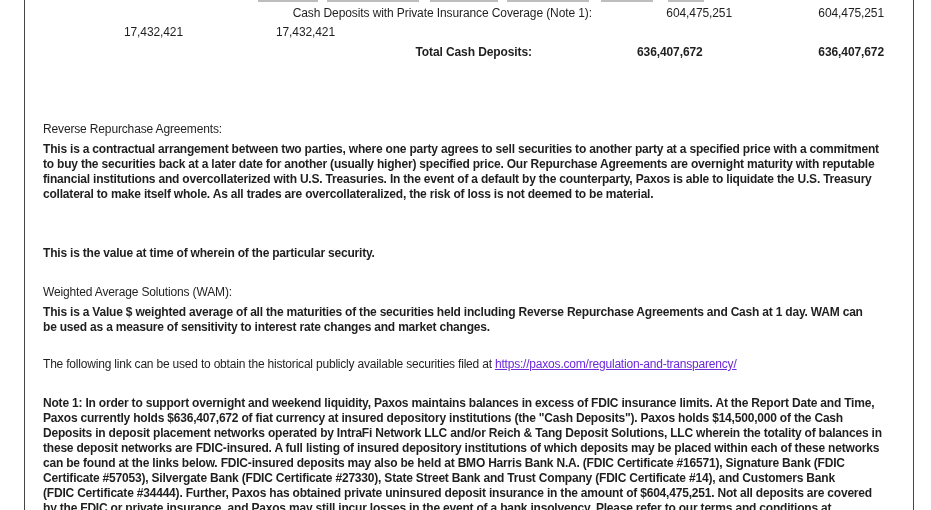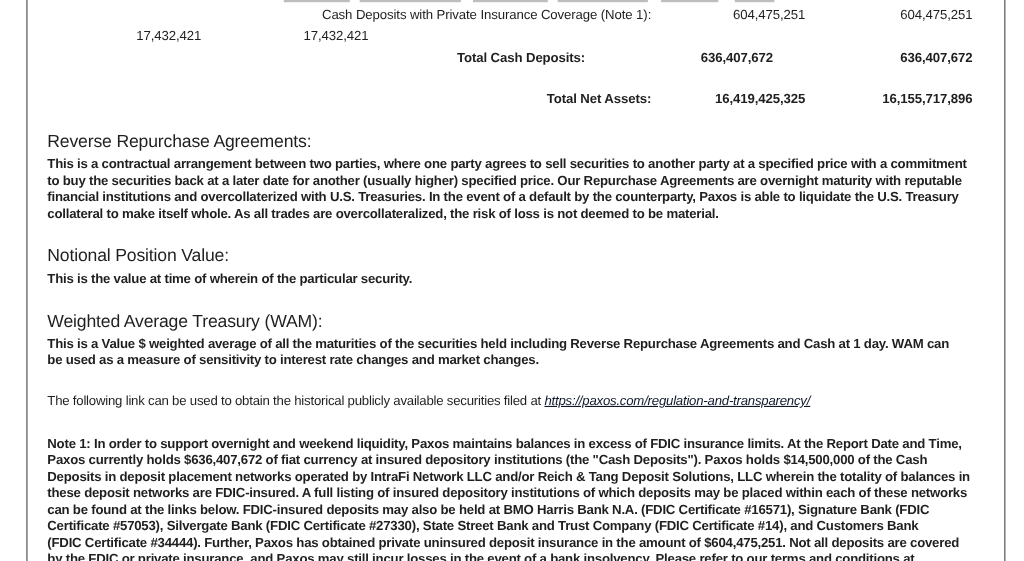--- a/index.html
+++ b/index.html
@@ -47,21 +47,21 @@
   }
   .t-row .lbl  { width: 549px; text-align: right; }
   .t-row .val1 { width: 140px; text-align: right; }
   .t-row .val2 { width: 152px; text-align: right; }
   .t-row.bold { font-weight: bold; }
 
   .sec-heading {
     position: absolute;
     left: 43px;
     width: 841px;
-    font-size: 16px;
+    font-size: 12px;
     letter-spacing: -0.15px;
     line-height: 15px;
     white-space: pre;
   }
   .para-body {
     position: absolute;
     left: 43px;
     width: 841px;
     font-size: 12px;
     letter-spacing: -0.2px;
@@ -72,24 +72,23 @@
   .link-line {
     position: absolute;
     left: 43px;
     width: 860px;
     font-size: 12px;
     letter-spacing: -0.2px;
     line-height: 15px;
     white-space: pre;
   }
   .doc-link {
-    color: #0f172a;
+    color: #6d28d9;
     text-decoration: underline;
     cursor: pointer;
-    font-style: italic;
   }
 </style>
 </head>
 <body>
 
 <div class="viewport">
 
   <div class="page-edge left"></div>
   <div class="page-edge right"></div>
 
@@ -109,36 +108,30 @@
   </div>
   <div class="t-row" style="top:24px;">
     <span class="val1">17,432,421</span>
     <span class="val2">17,432,421</span>
   </div>
   <div class="t-row bold" style="top:44px;gap:46px;">
     <span class="lbl">Total Cash Deposits:</span>
     <span class="val1">636,407,672</span>
     <span class="val2">636,407,672</span>
   </div>
-  <div class="t-row bold" style="top:82px;">
-    <span class="lbl">Total Net Assets:</span>
-    <span class="val1">16,419,425,325</span>
-    <span class="val2">16,155,717,896</span>
-  </div>
 
   <div class="sec-heading" style="top:122px;">Reverse Repurchase Agreements:</div>
   <div class="para-body" style="top:142px;">This is a contractual arrangement between two parties, where one party agrees to sell securities to another party at a specified price with a commitment
 to buy the securities back at a later date for another (usually higher) specified price. Our Repurchase Agreements are overnight maturity with reputable
 financial institutions and overcollaterized with U.S. Treasuries. In the event of a default by the counterparty, Paxos is able to liquidate the U.S. Treasury
 collateral to make itself whole. As all trades are overcollateralized, the risk of loss is not deemed to be material.</div>
 
-  <div class="sec-heading" style="top:225px;">Notional Position Value:</div>
   <div class="para-body" style="top:246px;">This is the value at time of wherein of the particular security.</div>
 
-  <div class="sec-heading" style="top:285px;">Weighted Average Treasury (WAM):</div>
+  <div class="sec-heading" style="top:285px;">Weighted Average Solutions (WAM):</div>
   <div class="para-body" style="top:305px;">This is a Value $ weighted average of all the maturities of the securities held including Reverse Repurchase Agreements and Cash at 1 day. WAM can
 be used as a measure of sensitivity to interest rate changes and market changes.</div>
 
   <div class="link-line" style="top:357px;"><span>The following link can be used to obtain the historical publicly available securities filed at </span><a class="doc-link">https://paxos.com/regulation-and-transparency/</a></div>
 
   <div class="para-body" style="top:396px;">Note 1: In order to support overnight and weekend liquidity, Paxos maintains balances in excess of FDIC insurance limits. At the Report Date and Time,
 Paxos currently holds $636,407,672 of fiat currency at insured depository institutions (the "Cash Deposits"). Paxos holds $14,500,000 of the Cash
 Deposits in deposit placement networks operated by IntraFi Network LLC and/or Reich &amp; Tang Deposit Solutions, LLC wherein the totality of balances in
 these deposit networks are FDIC-insured. A full listing of insured depository institutions of which deposits may be placed within each of these networks
 can be found at the links below. FDIC-insured deposits may also be held at BMO Harris Bank N.A. (FDIC Certificate #16571), Signature Bank (FDIC

